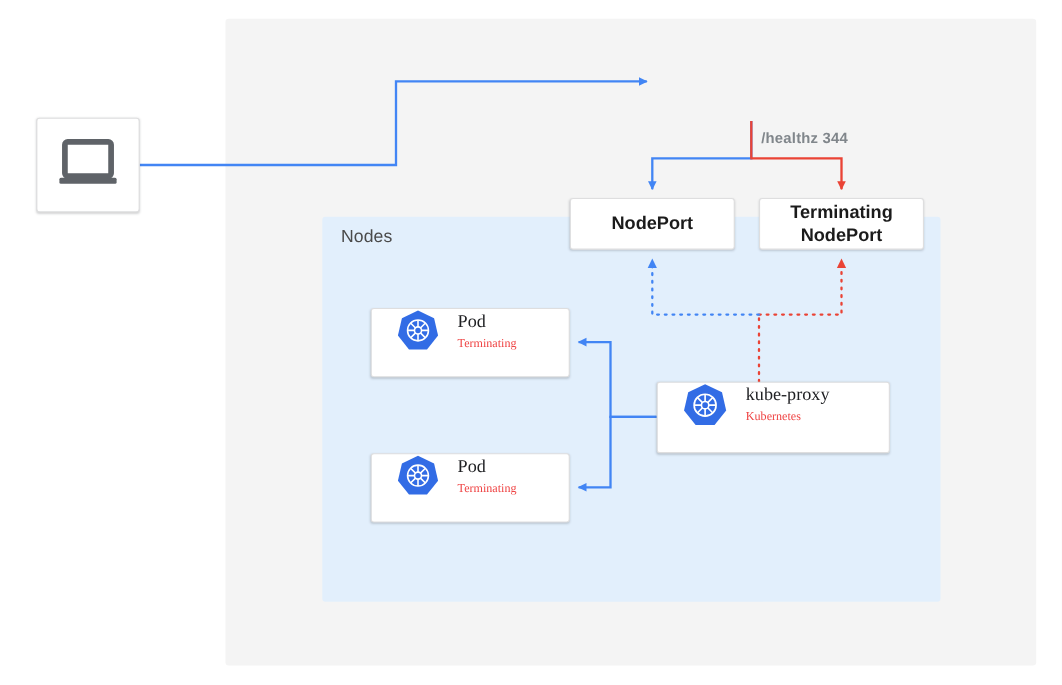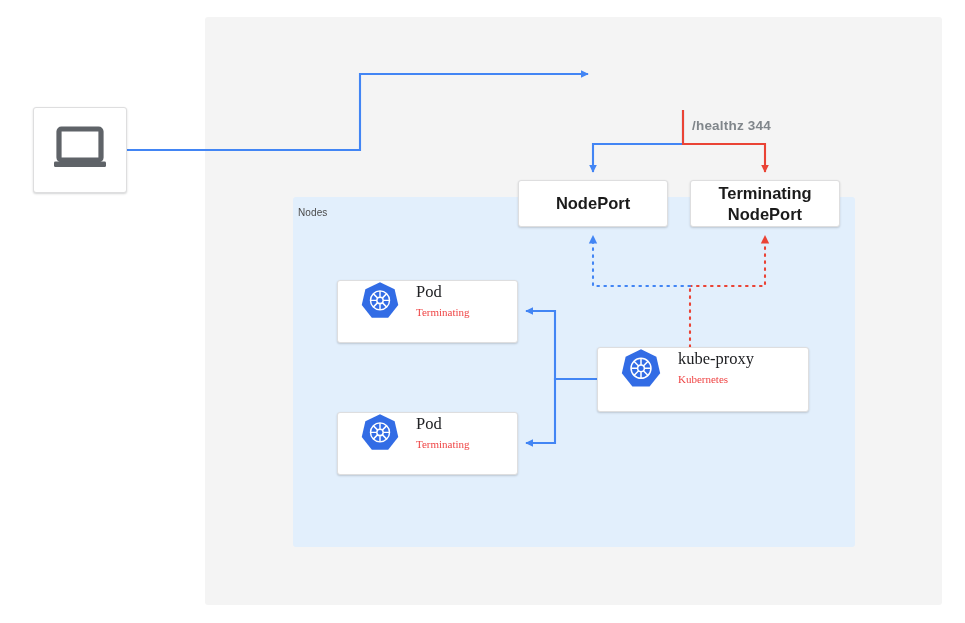--- a/index.html
+++ b/index.html
@@ -37,23 +37,23 @@
     position: absolute;
     left: 293px;
     top: 197px;
     width: 562px;
     height: 350px;
     background: #e2effc;
     border-radius: 3px;
   }
   .nodes-label {
     position: absolute;
-    left: 298px;
+    left: 310px;
     top: 207px;
-    font-size: 10px;
+    font-size: 16px;
     color: #4a4a4a;
     letter-spacing: .1px;
   }
 
   
   .card {
     position: absolute;
     background: #ffffff;
     border: 1px solid #dededf;
     border-radius: 3px;

